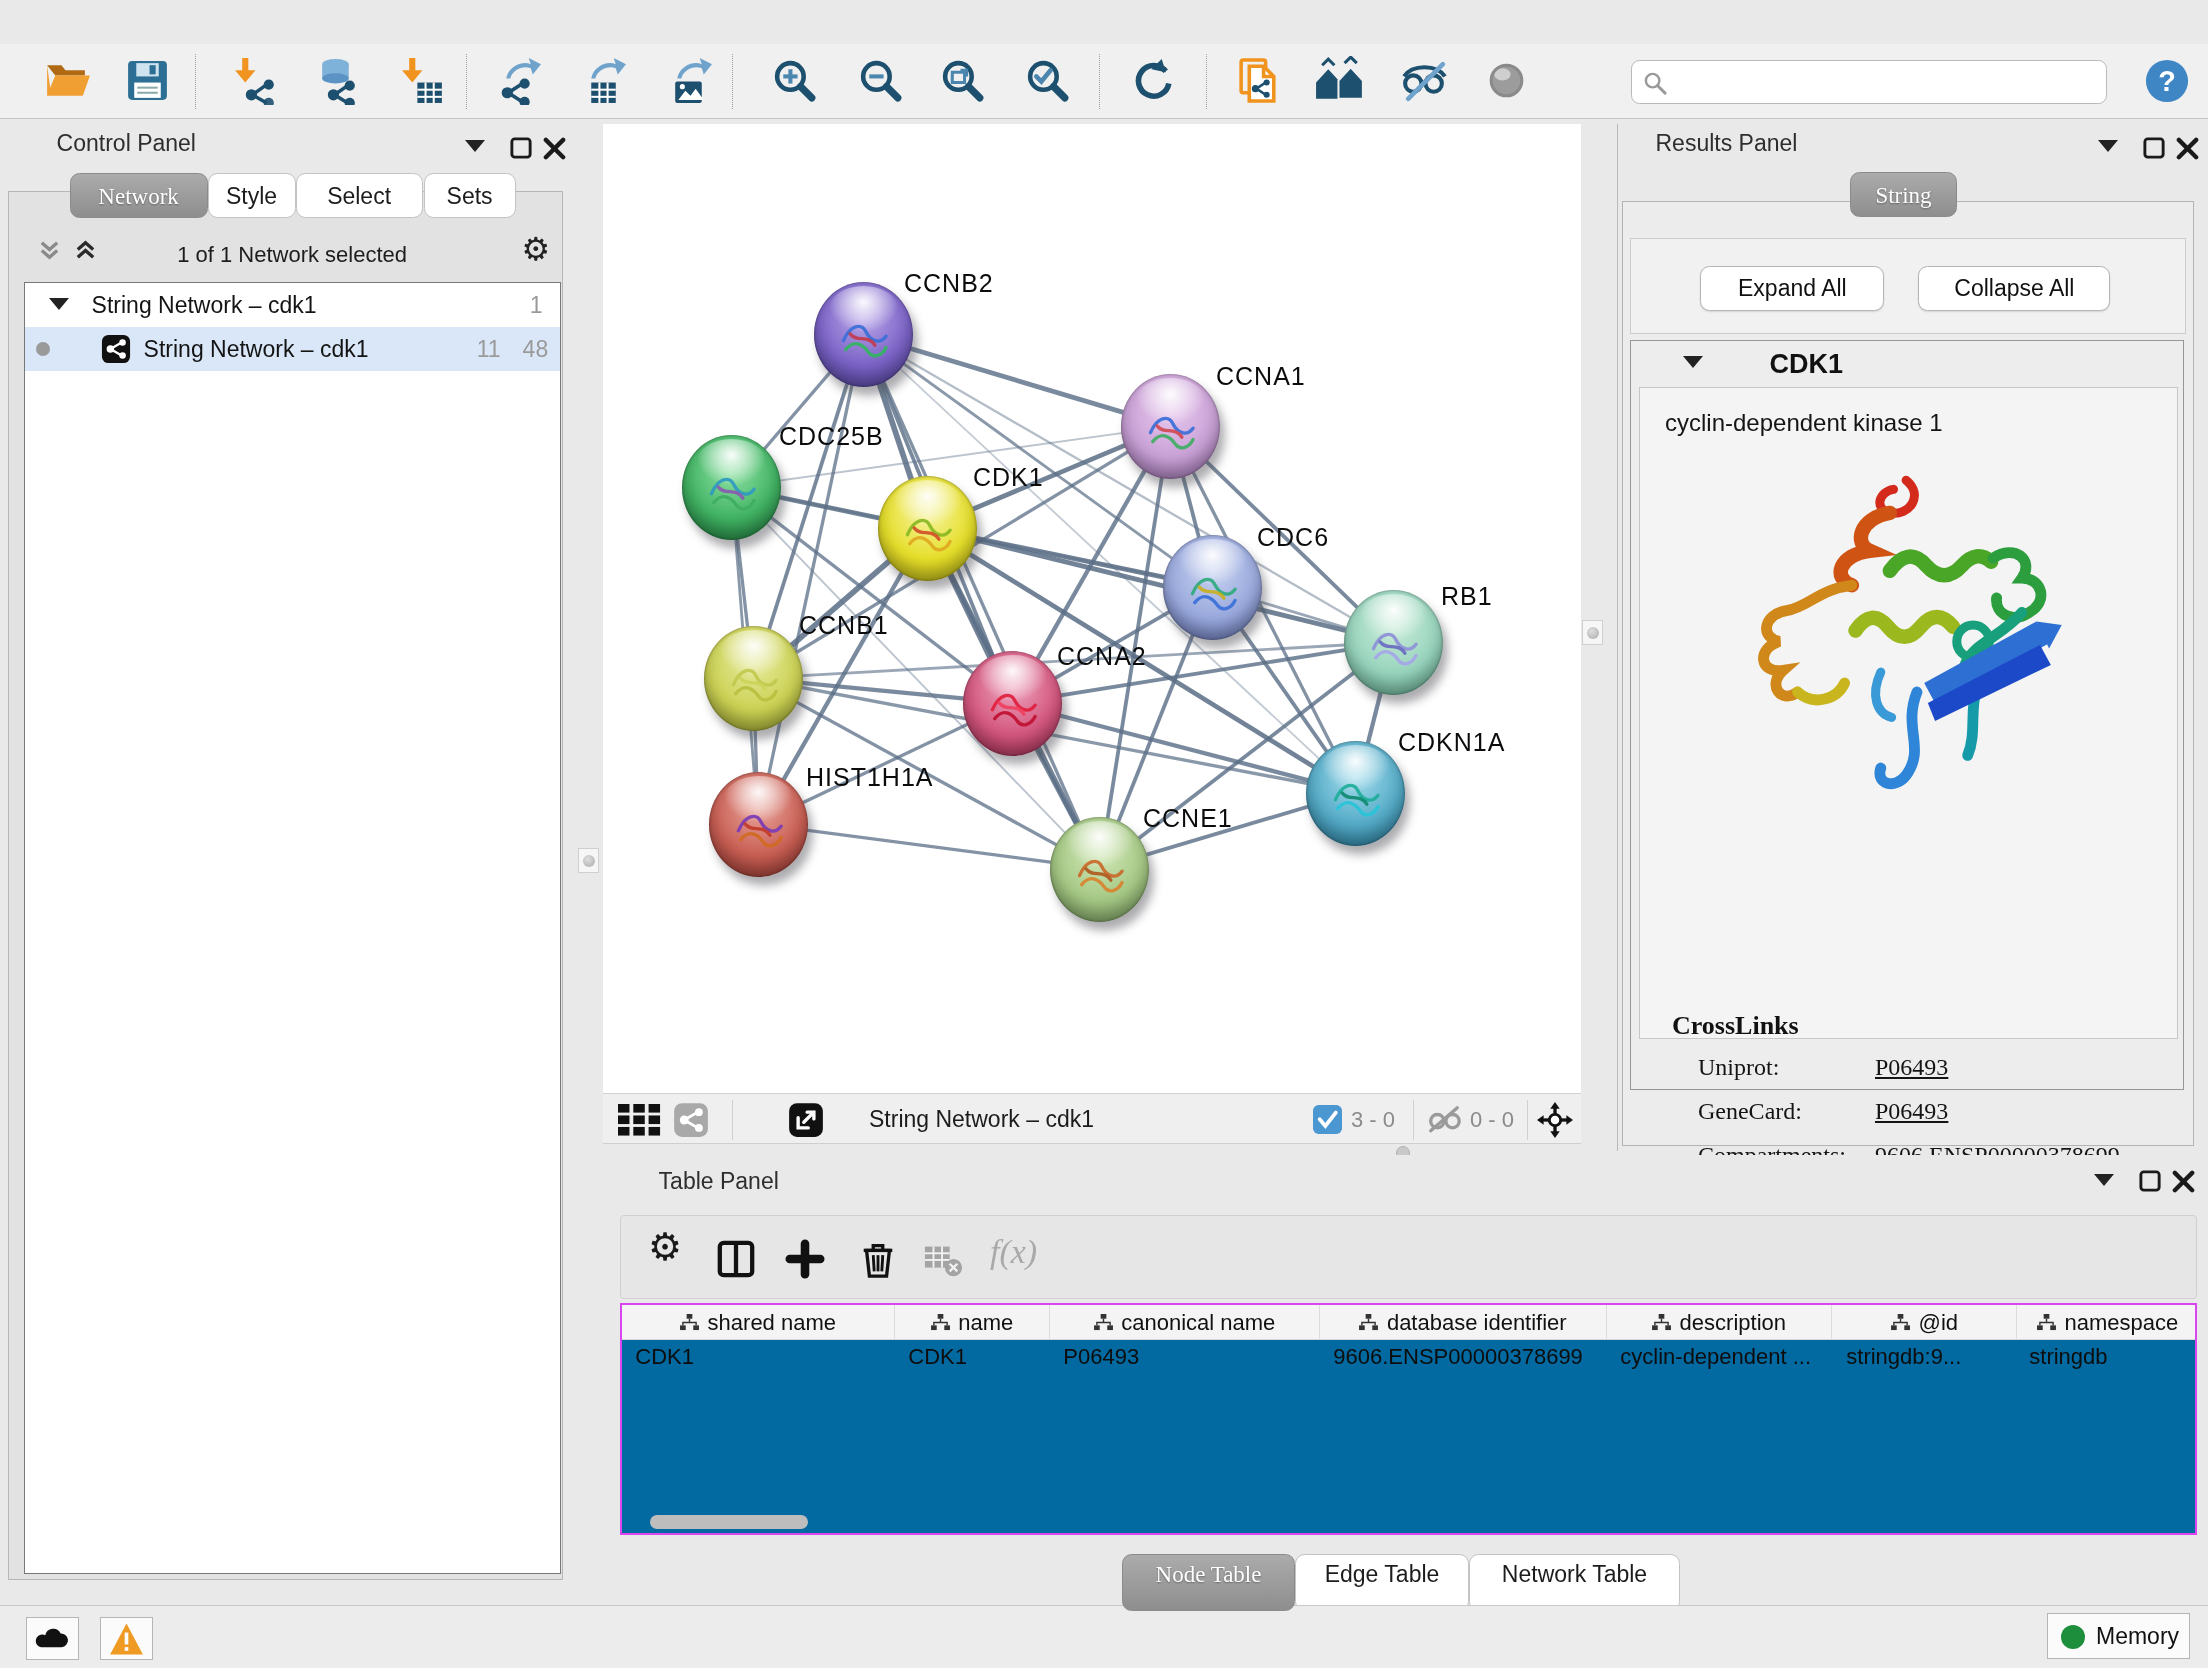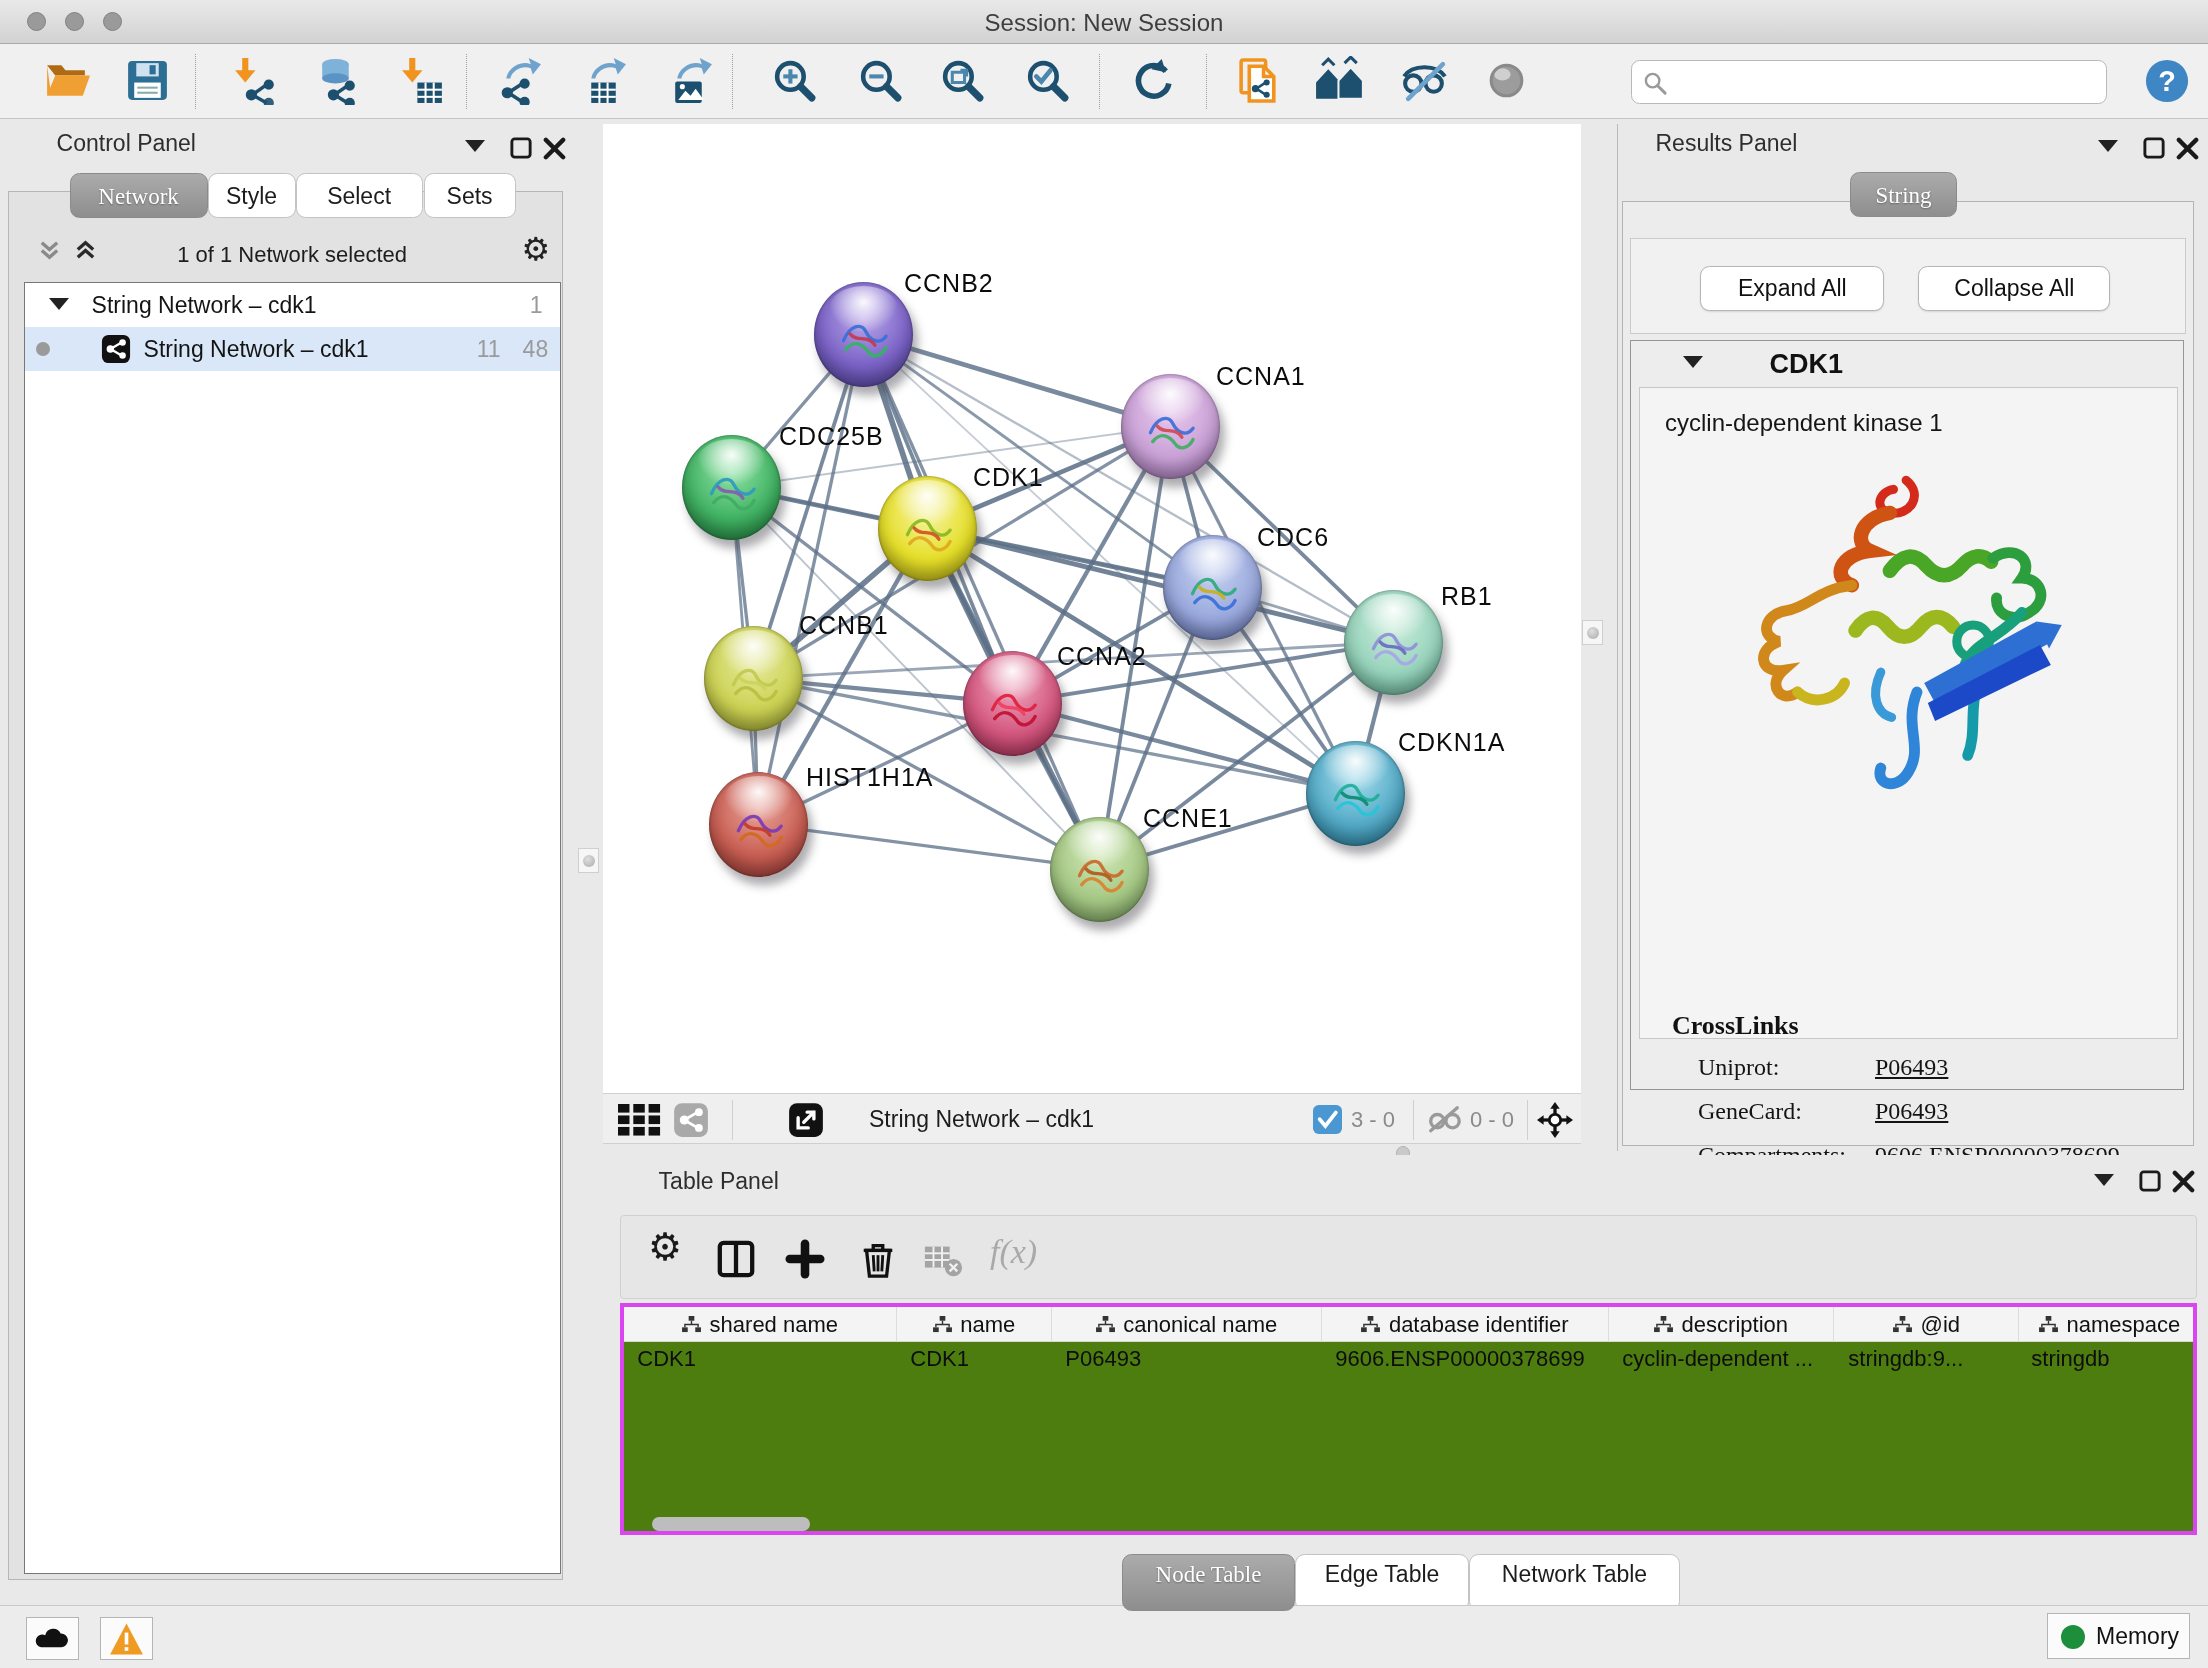--- a/index.html
+++ b/index.html
@@ -85,21 +85,21 @@
     font-size:23px;color:#111;text-align:center;line-height:43px;box-shadow:0 1px 1.9px rgba(0,0,0,.12);}
   .cdk1-box{position:absolute;left:7.6px;top:138px;width:554px;height:750px;background:#ededed;border:1px solid #969696;}
   .cdk1-content{position:absolute;left:7.6px;top:46px;width:539px;height:652px;background:#f4f4f4;border:1px solid #c7c7c7;}
   .xl-row{position:absolute;font-size:24px;font-family:"Liberation Serif","DejaVu Serif",serif;color:#141414;}
 
   
   .table-panel{position:absolute;left:603px;top:1155px;width:1605px;height:451px;background:#e9e9e9;}
   .tp-toolbar{position:absolute;left:17px;top:60px;width:1577px;height:84px;background:#e6e6e6;
     border:1px solid #d0d0d0;border-radius:3.8px;}
   .tp-icon{position:absolute;top:23px;width:40px;height:40px;}
-  .tp-table{position:absolute;left:17px;top:148px;width:1577px;height:232px;background:#4d7c0f;border:4px solid #d946ef;}
+  .tp-table{position:absolute;left:17px;top:148px;width:1577px;height:232px;background:#0369a1;border:2px solid #d946ef;}
   .th-row{position:absolute;left:0;top:0;width:100%;height:35px;background:#f4f4f4;border-bottom:1px solid #d7d7d7;}
   .th-cell{position:absolute;top:0;height:35px;border-right:1px solid #dcdcdc;font-size:22px;color:#111;
     display:flex;align-items:center;justify-content:center;gap:8.6px;overflow:hidden;white-space:nowrap;}
   .td-cell{position:absolute;top:39px;height:38px;font-size:22px;color:#0d0d0d;padding-left:13.3px;
     white-space:nowrap;overflow:hidden;}
   .hscroll{position:absolute;left:27.6px;top:210px;width:158px;height:14.3px;border-radius:7.6px;background:#bdbdbd;}
   .bt-tab{position:absolute;top:399px;height:57px;line-height:39px;}
 
   
   .statusbar{position:absolute;left:0;top:1605px;width:2208px;height:63px;background:#ececec;border-top:1px solid #c9c9c9;}
@@ -108,26 +108,20 @@
   .memory-btn{position:absolute;left:2047px;top:6.7px;width:143px;height:46px;background:#fbfbfb;
     border:1px solid #b5b5b5;font-size:23px;color:#111;}
   .memory-dot{position:absolute;left:13.3px;top:11.4px;width:24px;height:24px;border-radius:50%;background:#1d8f3c;}
   .memory-label{position:absolute;left:48px;top:9.5px;}
 </style>
 </head>
 <body>
 
 <div class="window">
 
-  <div class="titlebar">
-    <div class="tlight" style="left:27px"></div>
-    <div class="tlight" style="left:65px"></div>
-    <div class="tlight" style="left:103px"></div>
-    <div class="title-text">Session: New Session</div>
-  </div>
 
   <div class="toolbar">
     <span class="tb-btn" style="left:42px">
       <svg viewBox="0 0 48 48">
           <path d="M5 9h14l4 5h19v5H13z" fill="#b06a14"></path>
           <path d="M5 9v30h35l7-20H13l-5 12z" fill="#f0a033"></path>
         </svg>
     </span>
     <span class="tb-btn" style="left:123px">
       <svg viewBox="0 0 48 48">

